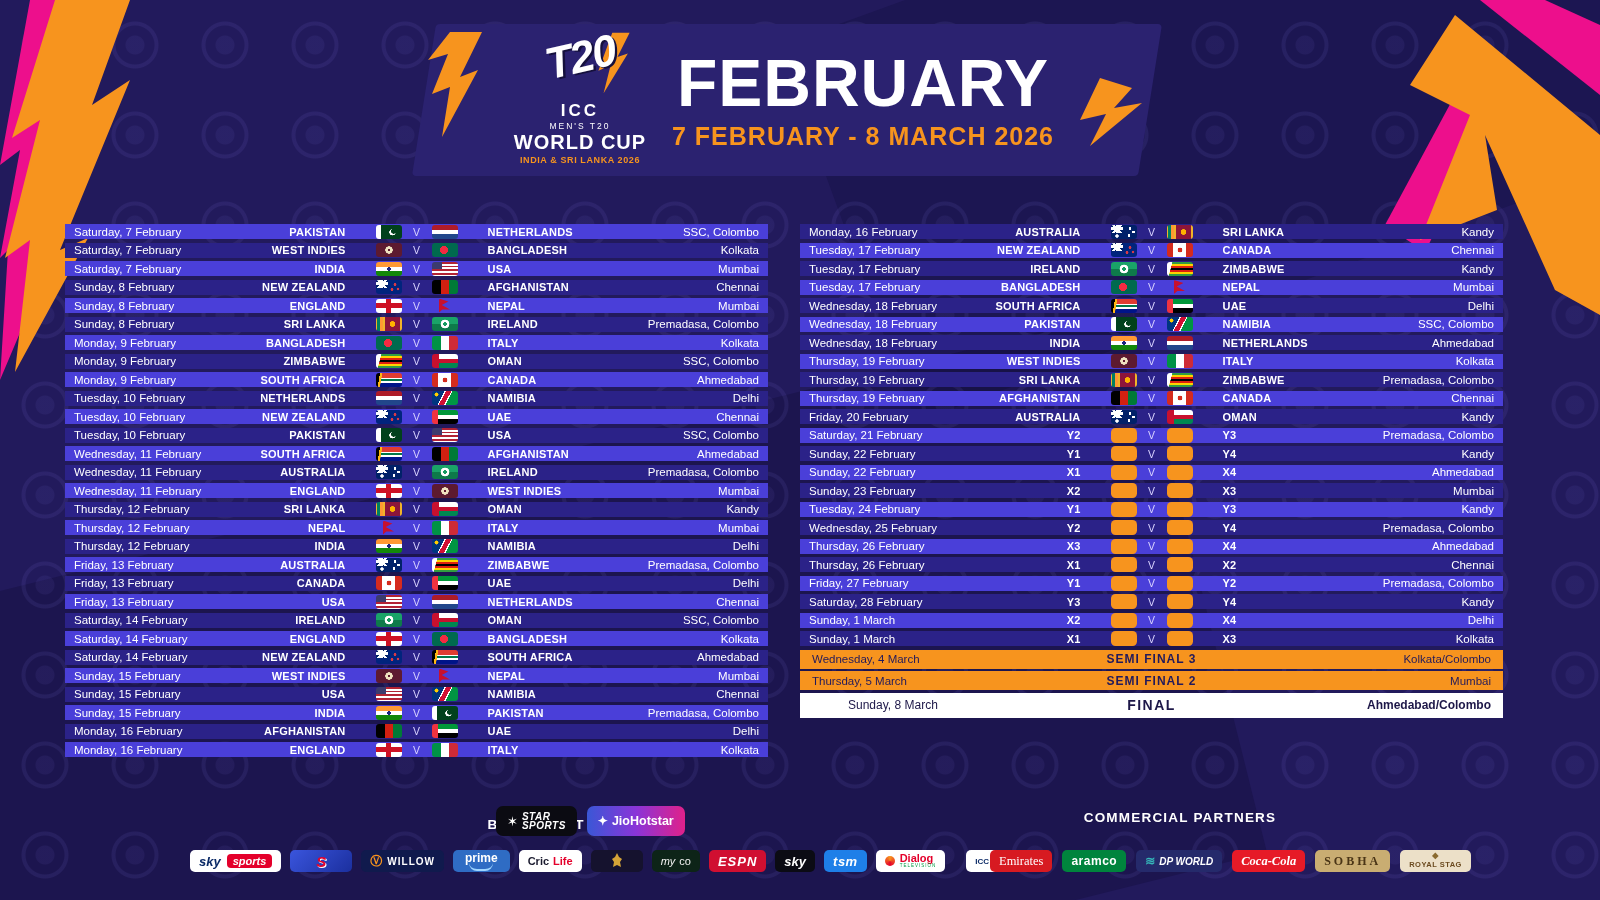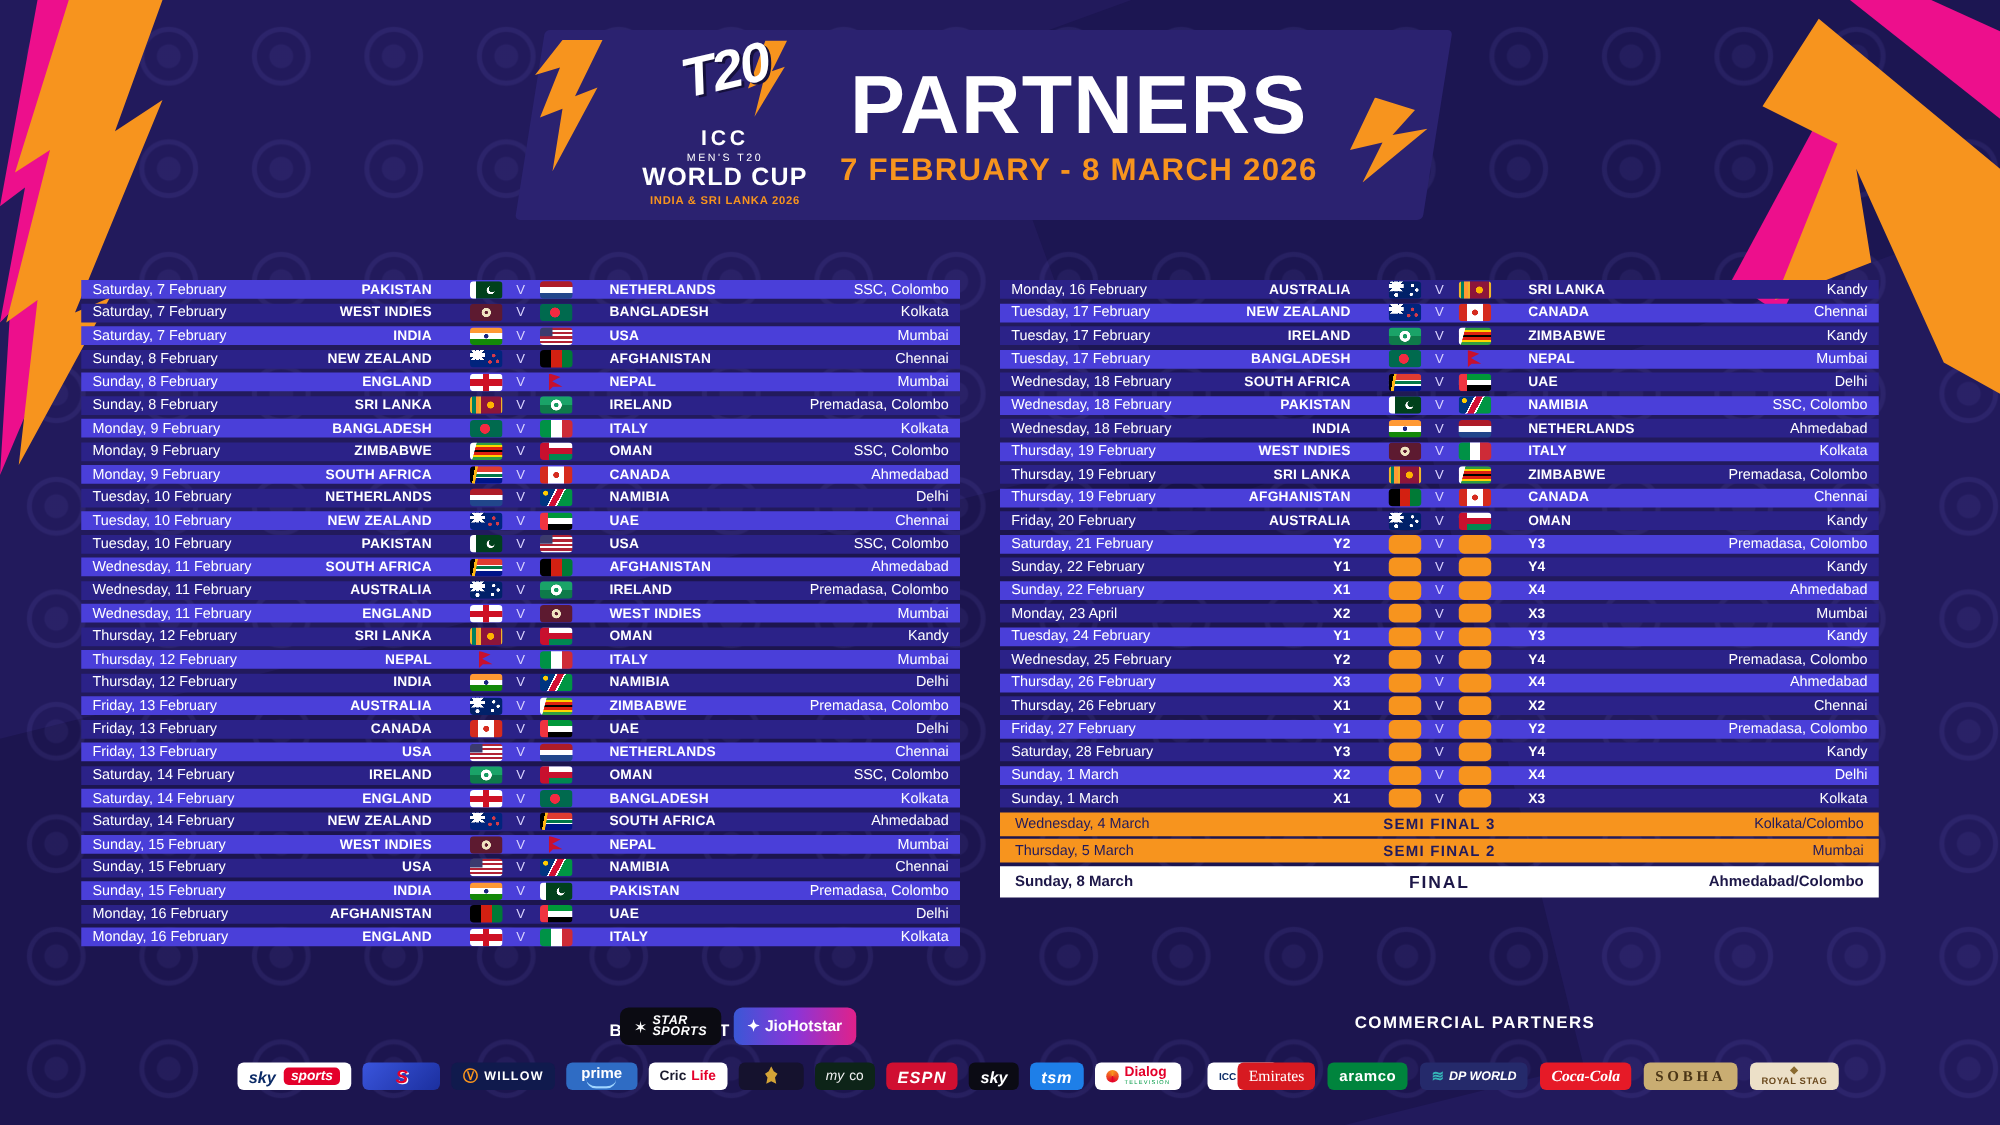--- a/index.html
+++ b/index.html
@@ -40,21 +40,21 @@
   .frow.bright{background:#4a3fd9;} .frow.dark{background:#2b2288;}
   .fdate{font-size:11.5px;white-space:nowrap;}
   .fteam{font-size:11px;font-weight:bold;white-space:nowrap;letter-spacing:0.2px;}
   .t1{text-align:right;padding-right:26px;} .t2{padding-left:26px;}
   .vs{text-align:center;font-size:10.5px;color:#d9d3ff;}
   .fvenue{text-align:right;font-size:11.5px;white-space:nowrap;}
 
   .krow{display:grid;grid-template-columns:200px 1fr 200px;align-items:center;padding:0 12px;}
   .krow.semi{background:#f7941e;color:#221a5c;height:19px;margin-bottom:2.5px;}
   .krow.final{background:#ffffff;color:#1d1748;height:25px;}
-  .kdate{font-size:11.5px;} .final .kdate{font-weight:bold;font-size:12px;}
+  .kdate{font-size:11.5px;} .final .kdate{font-weight:normal;font-size:12px;margin-left:36px;}
   .klabel{text-align:center;font-weight:bold;font-size:12px;letter-spacing:1px;}
   .final .klabel{font-size:14px;letter-spacing:1.5px;}
   .kvenue{text-align:right;font-size:11.5px;} .final .kvenue{font-weight:bold;font-size:12px;}
 
   
   .flag{width:26px;height:14px;border-radius:3px;justify-self:center;position:relative;overflow:hidden;background:#888;}
   .f-pak{background:radial-gradient(circle 2.4px at 17.6px 6.1px,#01411c 2.4px,transparent 2.8px),
          radial-gradient(circle 3px at 16.5px 7.2px,#fff 3px,transparent 3.4px),
          linear-gradient(90deg,#fff 0 5px,#01411c 5px);}
   .f-ned{background:linear-gradient(180deg,#ae1c28 0 4.7px,#fff 4.7px 9.3px,#21468b 9.3px);}
@@ -186,21 +186,21 @@
       </svg>
       <span class="t20-text">T20</span>
     </div>
     <div class="logo-icc">ICC</div>
     <div class="logo-mens">MEN'S T20</div>
     <div class="logo-wc">WORLD CUP</div>
     <div class="logo-host">INDIA &amp; SRI LANKA 2026</div>
   </div>
 
   <div class="title-wrap">
-    <div class="title">PARTNERS</div>
+    <div class="title">FEBRUARY</div>
     <div class="subtitle">7 FEBRUARY - 8 MARCH 2026</div>
   </div>
 
   <div class="ftable left" id="rows-left">
       <div class="frow bright">
     <span class="fdate">Saturday, 7 February</span>
     <span class="fteam t1">PAKISTAN</span>
     <span class="flag f-pak"></span>
     <span class="vs">V</span>
     <span class="flag f-ned"></span>
@@ -581,21 +581,21 @@
       <div class="frow bright">
     <span class="fdate">Sunday, 22 February</span>
     <span class="fteam t1">X1</span>
     <span class="flag f-tbd"></span>
     <span class="vs">V</span>
     <span class="flag f-tbd"></span>
     <span class="fteam t2">X4</span>
     <span class="fvenue">Ahmedabad</span>
   </div>
       <div class="frow dark">
-    <span class="fdate">Monday, 23 April</span>
+    <span class="fdate">Sunday, 23 February</span>
     <span class="fteam t1">X2</span>
     <span class="flag f-tbd"></span>
     <span class="vs">V</span>
     <span class="flag f-tbd"></span>
     <span class="fteam t2">X3</span>
     <span class="fvenue">Mumbai</span>
   </div>
       <div class="frow bright">
     <span class="fdate">Tuesday, 24 February</span>
     <span class="fteam t1">Y1</span>

